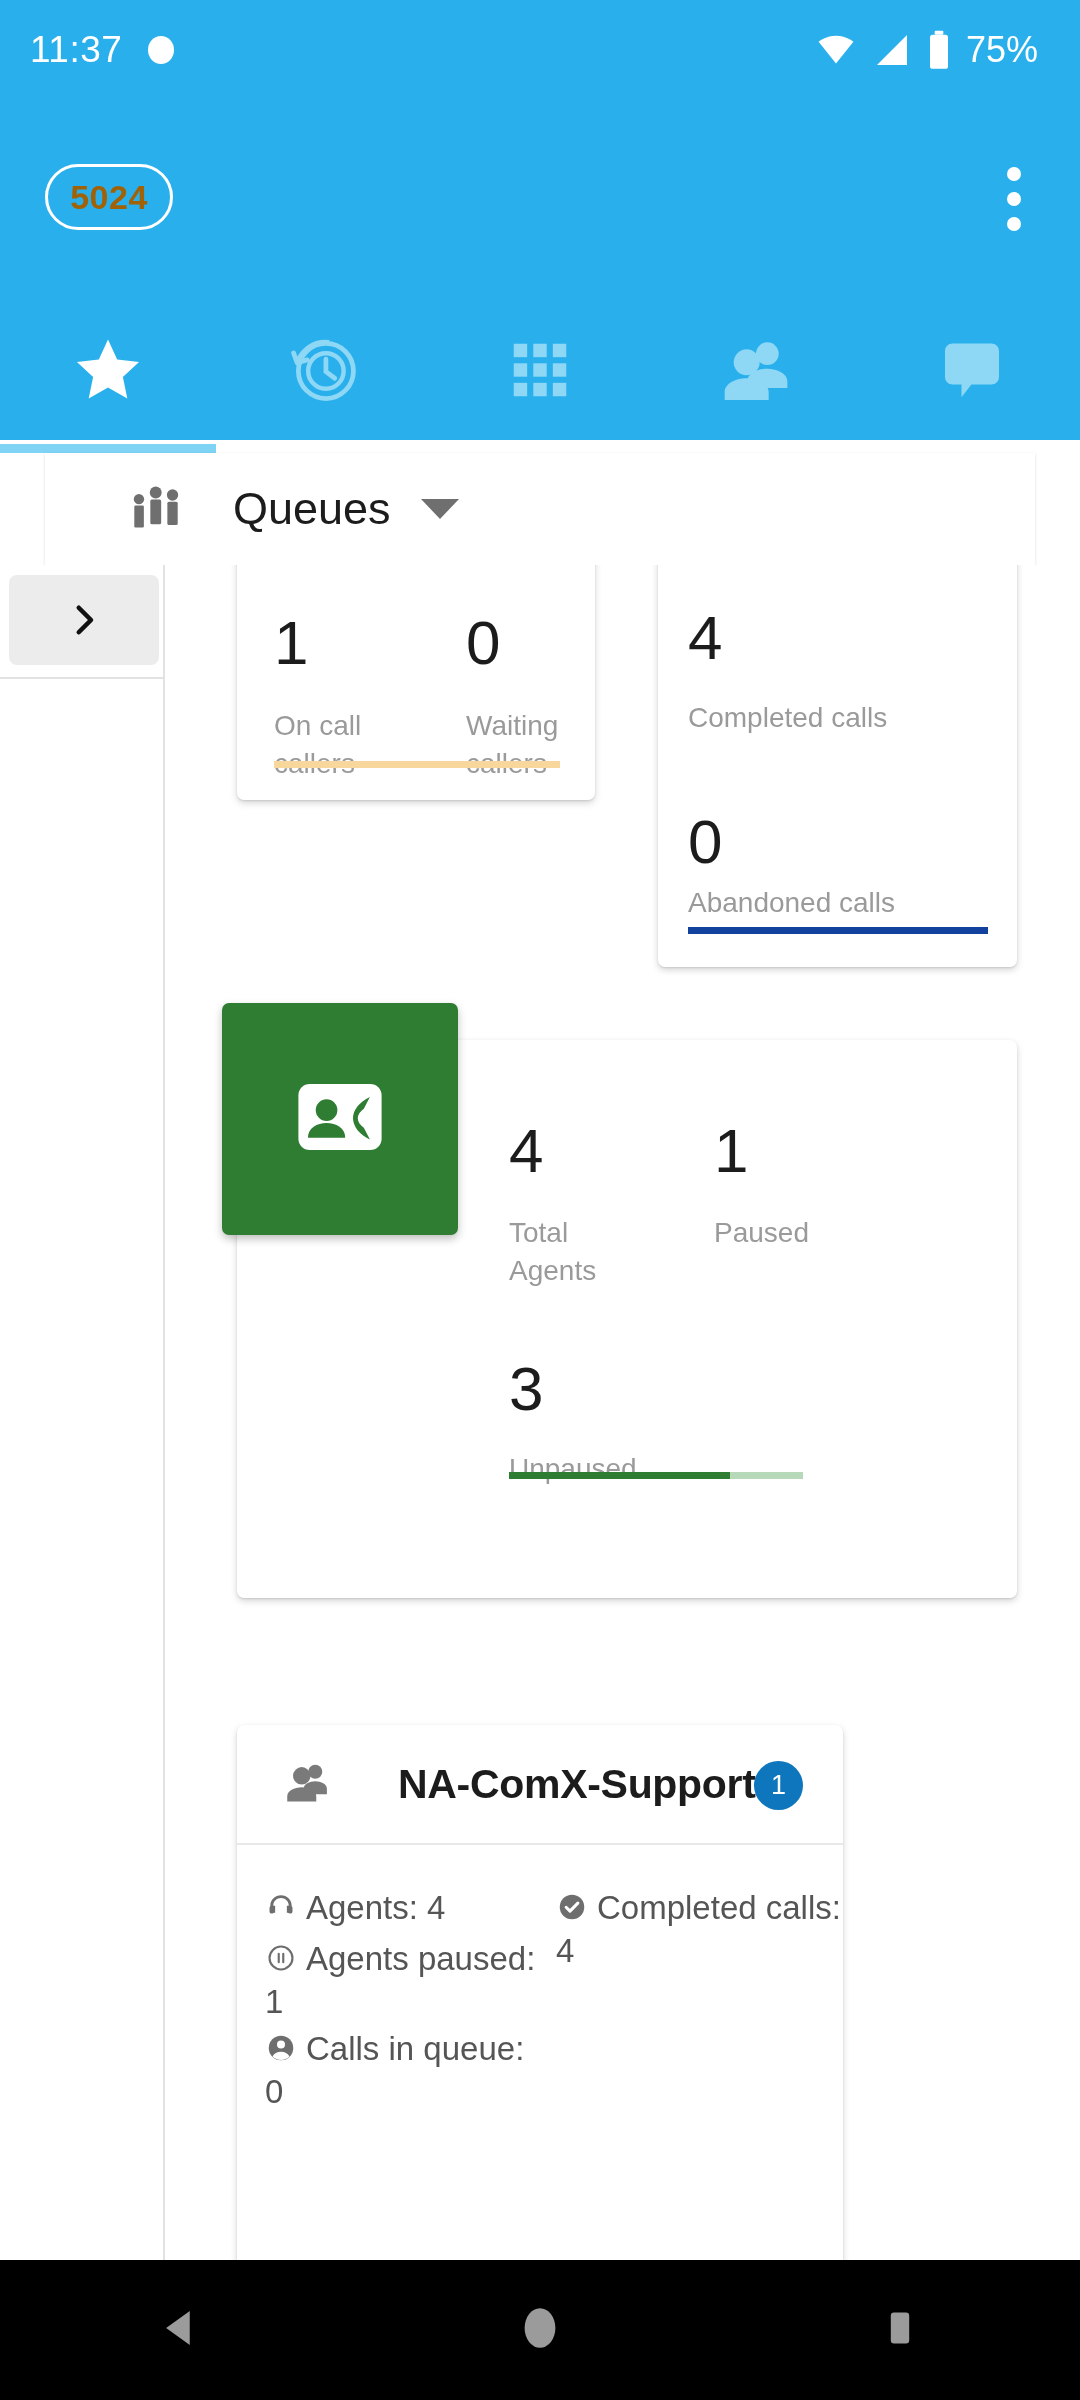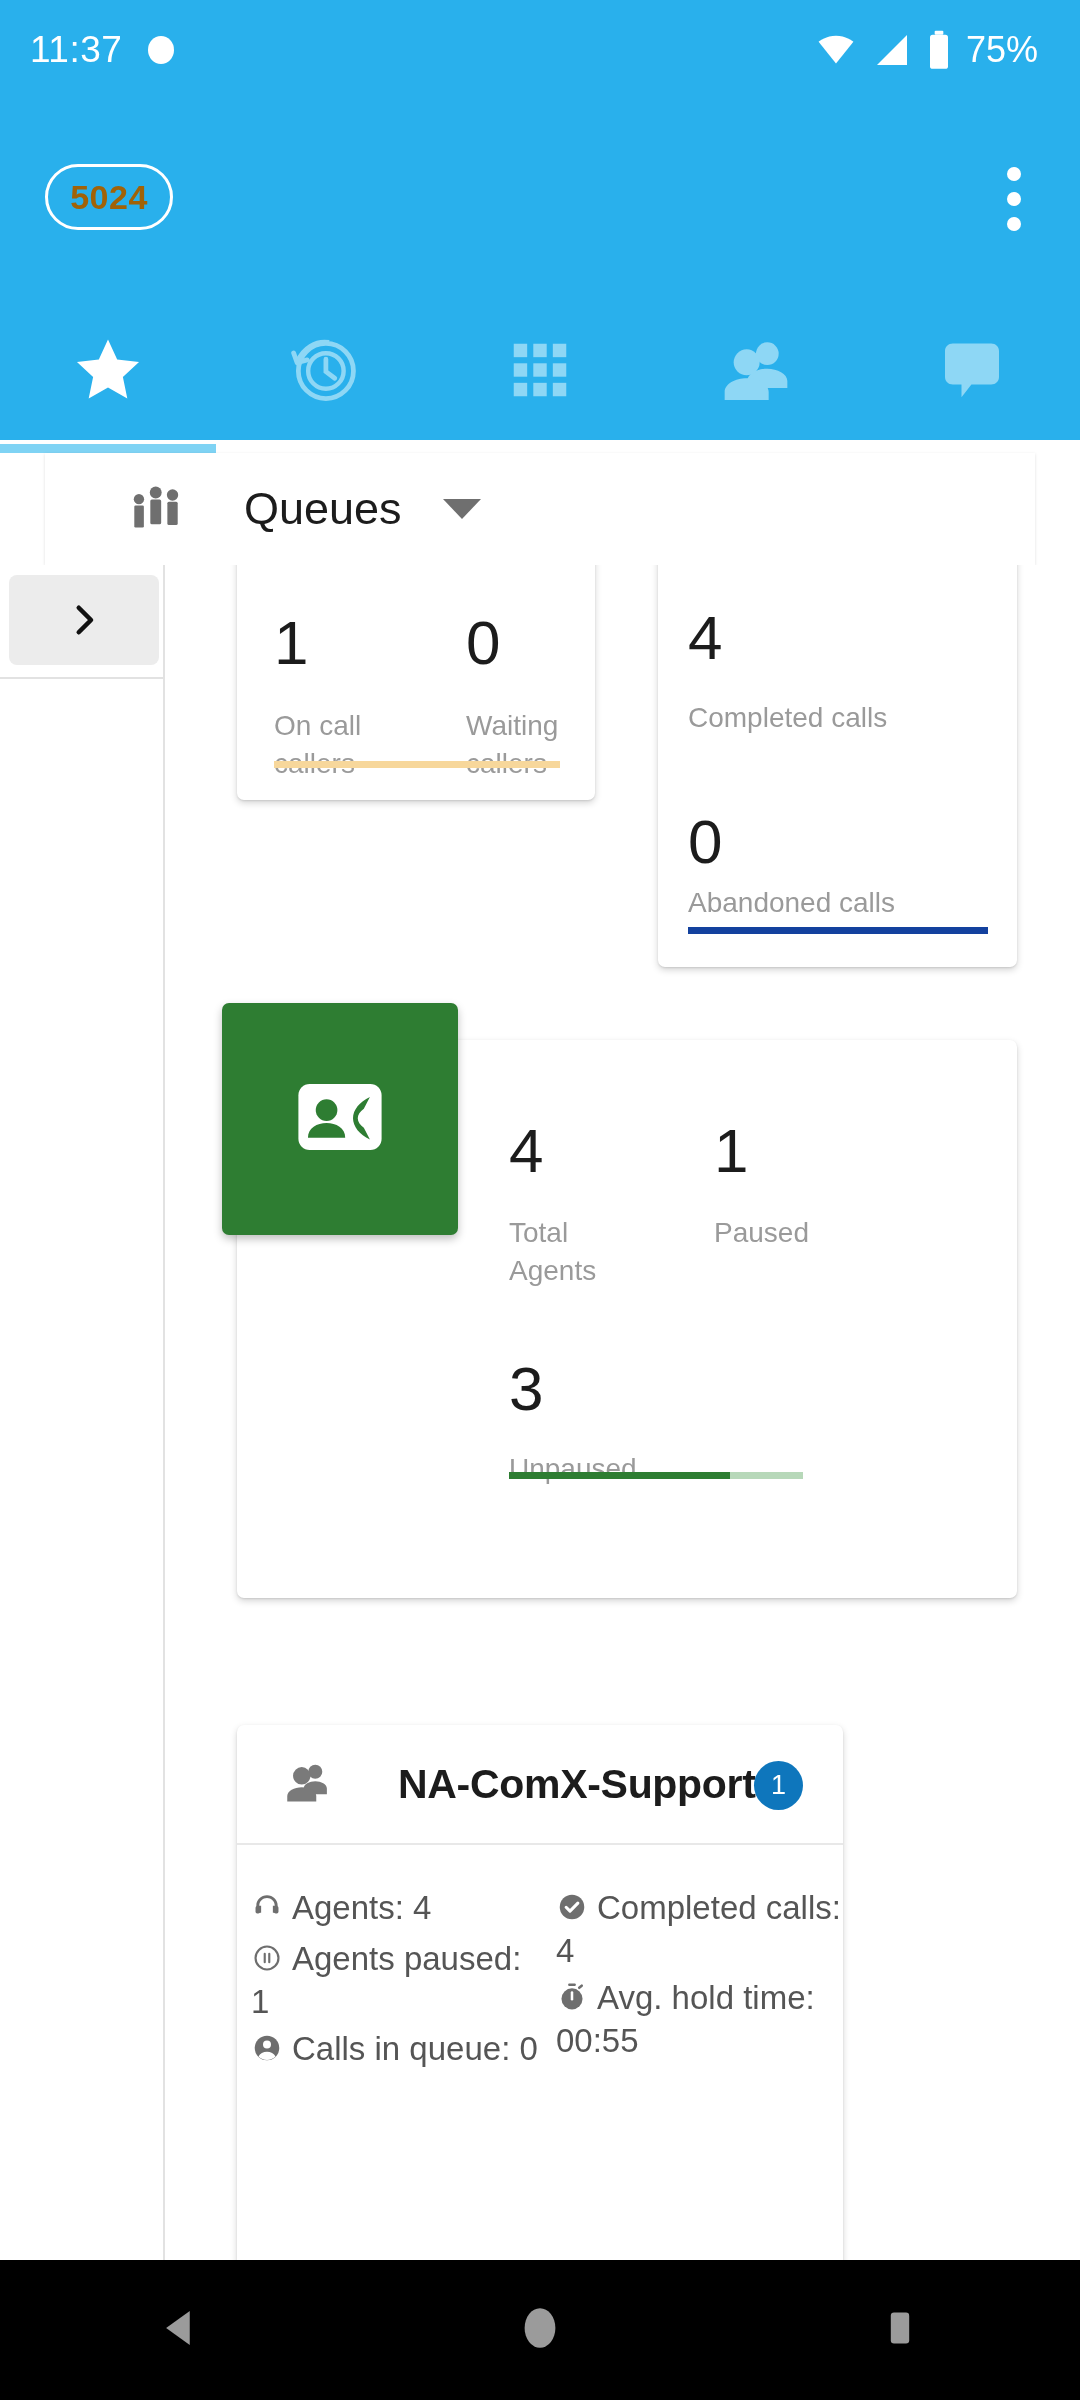--- a/index.html
+++ b/index.html
@@ -54,21 +54,20 @@
   .tab-indicator{
     position:absolute; left:0; top:444px; width:216px; height:9px;
     background:#7fd3f4;
   }
 
   
   .queues-bar{
     position:absolute; left:45px; top:453px; width:990px; height:112px;
     background:#ffffff; display:flex; align-items:center;
     box-shadow:0 1px 3px rgba(0,0,0,.13);
-    gap:11px;
   }
   .queues-icon{ margin-left:80px; display:flex; align-items:center; }
   .queues-title{ margin-left:46px; font-size:45px; color:#1c1c1c; font-weight:400; }
   .queues-caret{
     margin-left:30px; width:0; height:0;
     border-left:19px solid transparent; border-right:19px solid transparent;
     border-top:20px solid #6f6f6f;
   }
 
   
@@ -140,21 +139,21 @@
     display:flex; align-items:center; border-bottom:2px solid #e8e8e8;
   }
   .q-head-icon{ margin-left:43px; display:flex; align-items:center; }
   .q-title{ margin-left:60px; font-size:41px; font-weight:700; color:#1c1c1c; letter-spacing:-.3px; }
   .q-badge{
     position:absolute; right:40px; top:36px; width:49px; height:49px; border-radius:50%;
     background:#0e76bc; color:#fff; font-size:27px; font-weight:500;
     display:flex; align-items:center; justify-content:center;
   }
   .q-body{ position:absolute; left:0; top:120px; width:100%; padding:44px 0 0 0; display:flex; }
-  .q-col{ width:50%; padding-left:14px; }
+  .q-col{ width:50%; padding-left:28px; }
   .q-col.right{ padding-left:16px; }
   .q-line{
     font-size:33px; color:#555555; line-height:1.18; margin-bottom:8px;
     display:block;
   }
   .q-ic{ display:inline-block; vertical-align:-4px; margin-right:9px; }
 
   
   .navbar{
     position:absolute; left:0; top:2260px; width:1080px; height:140px; background:#000;
@@ -392,30 +391,20 @@
 
       <div class="q-col right">
         <div class="q-line">
           <span class="q-ic">
             <svg width="32" height="32" viewBox="0 0 24 24">
               <circle cx="12" cy="12" r="9.2" fill="#6e6e6e"></circle>
               <path d="M7.6 12.2l2.9 2.9 5.9-6.0" fill="none" stroke="#fff" stroke-width="2.3" stroke-linecap="round" stroke-linejoin="round"></path>
             </svg>
           </span><span>Completed calls: 4</span>
         </div>
-        <div class="q-line">
-          <span class="q-ic">
-            <svg width="32" height="32" viewBox="0 0 24 24">
-              <rect x="9.2" y="1.9" width="5.6" height="1.8" rx="0.6" fill="#6e6e6e"></rect>
-              <circle cx="12" cy="13.4" r="7.9" fill="#6e6e6e"></circle>
-              <path d="M12 8.6v5.0" stroke="#fff" stroke-width="1.9" stroke-linecap="round"></path>
-              <path d="M17.4 5.1l1.9-1.6" stroke="#6e6e6e" stroke-width="1.9" stroke-linecap="round"></path>
-            </svg>
-          </span><span>Avg. hold time: 00:55</span>
-        </div>
       </div>
 
     </div>
   </div>
 
 </div>
 
 <div class="navbar">
   <div class="nb">
     <span>

